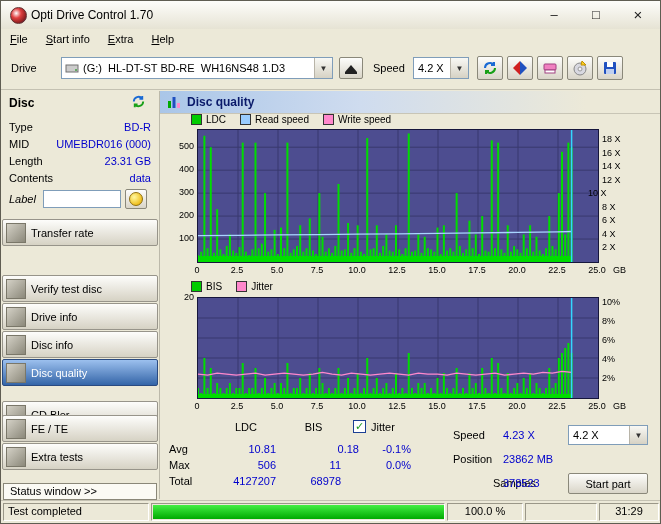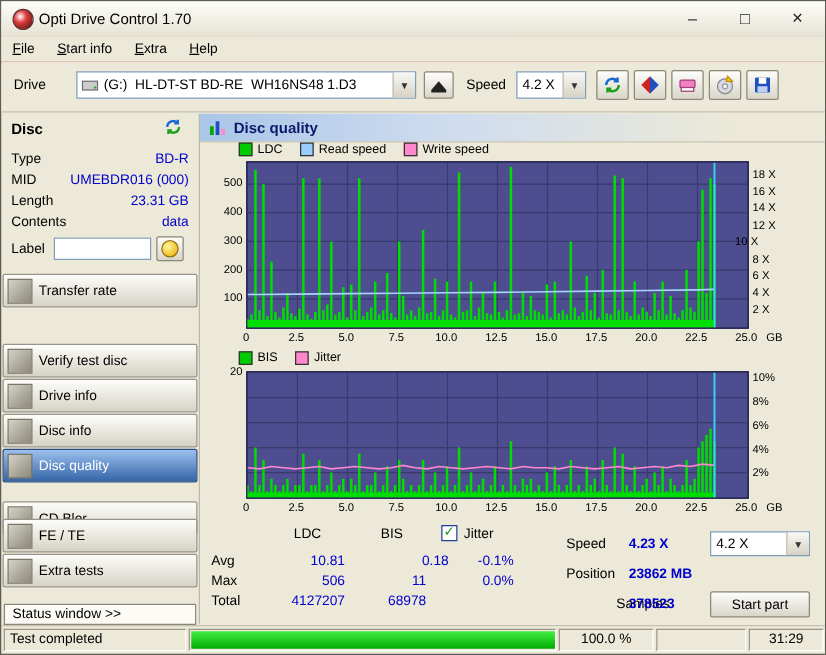--- a/index.html
+++ b/index.html
@@ -56,21 +56,21 @@
   .lgtxt{margin-right:14px;}
   .chartwrap{position:absolute;}
   .plot{position:absolute;border:1px solid #16163c;box-sizing:content-box;}
   .axlab{position:absolute;font-size:9px;color:#000;white-space:nowrap;}
   .ar{width:30px;text-align:right;}
   .ac{width:26px;text-align:center;}
   
   .rhead{position:absolute;font-size:11px;font-weight:normal;text-align:center;}
   .rlabel{position:absolute;font-size:11px;}
   .rval{position:absolute;font-size:11px;color:#0000cc;text-align:right;}
-  .rvall{position:absolute;font-size:11px;color:#0000cc;font-weight:bold;}
+  .rvall{position:absolute;font-size:11px;color:#0000cc;}
   .checkbox{position:absolute;width:13px;height:13px;background:#fff;border:1px solid #1c3f94;box-sizing:border-box;
             display:flex;align-items:center;justify-content:center;font-size:11px;color:#1c7a1c;line-height:11px;}
   
   .sunken{position:absolute;border:1px solid;border-color:#9a9788 #ffffff #ffffff #9a9788;background:#ece9d8;
           font-size:11px;box-sizing:border-box;padding:1px 4px;overflow:hidden;}
   .progfill{position:absolute;left:1px;top:1px;bottom:1px;background:linear-gradient(#44ee44,#00aa00);}
   .icon{display:inline-block;line-height:0;}
 </style>
 </head>
 <body>
@@ -173,21 +173,21 @@
 
   <span class="silabel" style="top:120px;">Type</span>
   <span class="sival" style="top:120px;">BD-R</span>
   <span class="silabel" style="top:137px;">MID</span>
   <span class="sival" style="top:137px;">UMEBDR016 (000)</span>
   <span class="silabel" style="top:154px;">Length</span>
   <span class="sival" style="top:154px;">23.31 GB</span>
   <span class="silabel" style="top:171px;">Contents</span>
   <span class="sival" style="top:171px;">data</span>
 
-  <span class="silabel" style="top:192px;">Label</span>
+  <span class="silabel" style="top:192px;font-style:italic;">Label</span>
   <input class="inputbox" style="left: 42px; top: 189px; width: 78px; height: 18px;" value="">
   <div class="btn3d" style="left:124px;top:188px;width:22px;height:20px;">
     <span style="width:12px;height:12px;border-radius:50%;background:radial-gradient(circle at 35% 35%,#fff8a0,#f0c020 70%,#a07800);border:1px solid #907010;display:inline-block;"></span>
   </div>
 
   <div class="sbtn" style="top:218px;">
     <span class="sbicon"></span>
     <span>Transfer rate</span>
   </div>
   <div class="sbtn" style="top:274px;">

